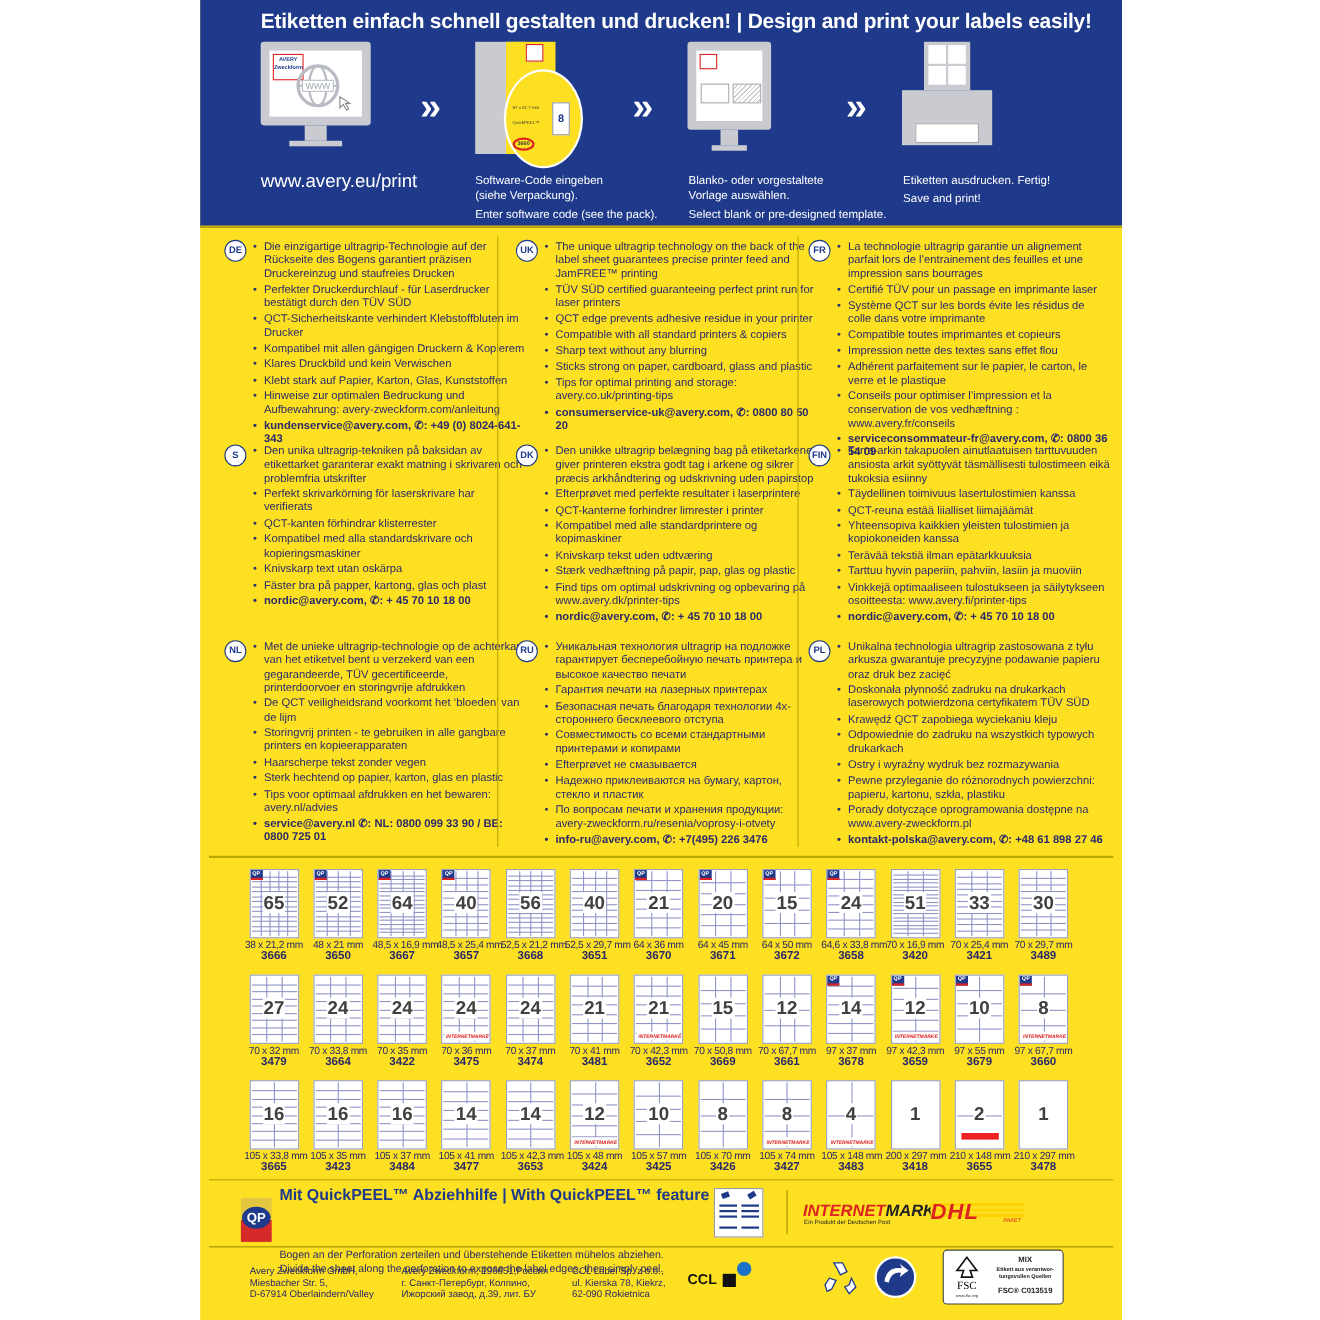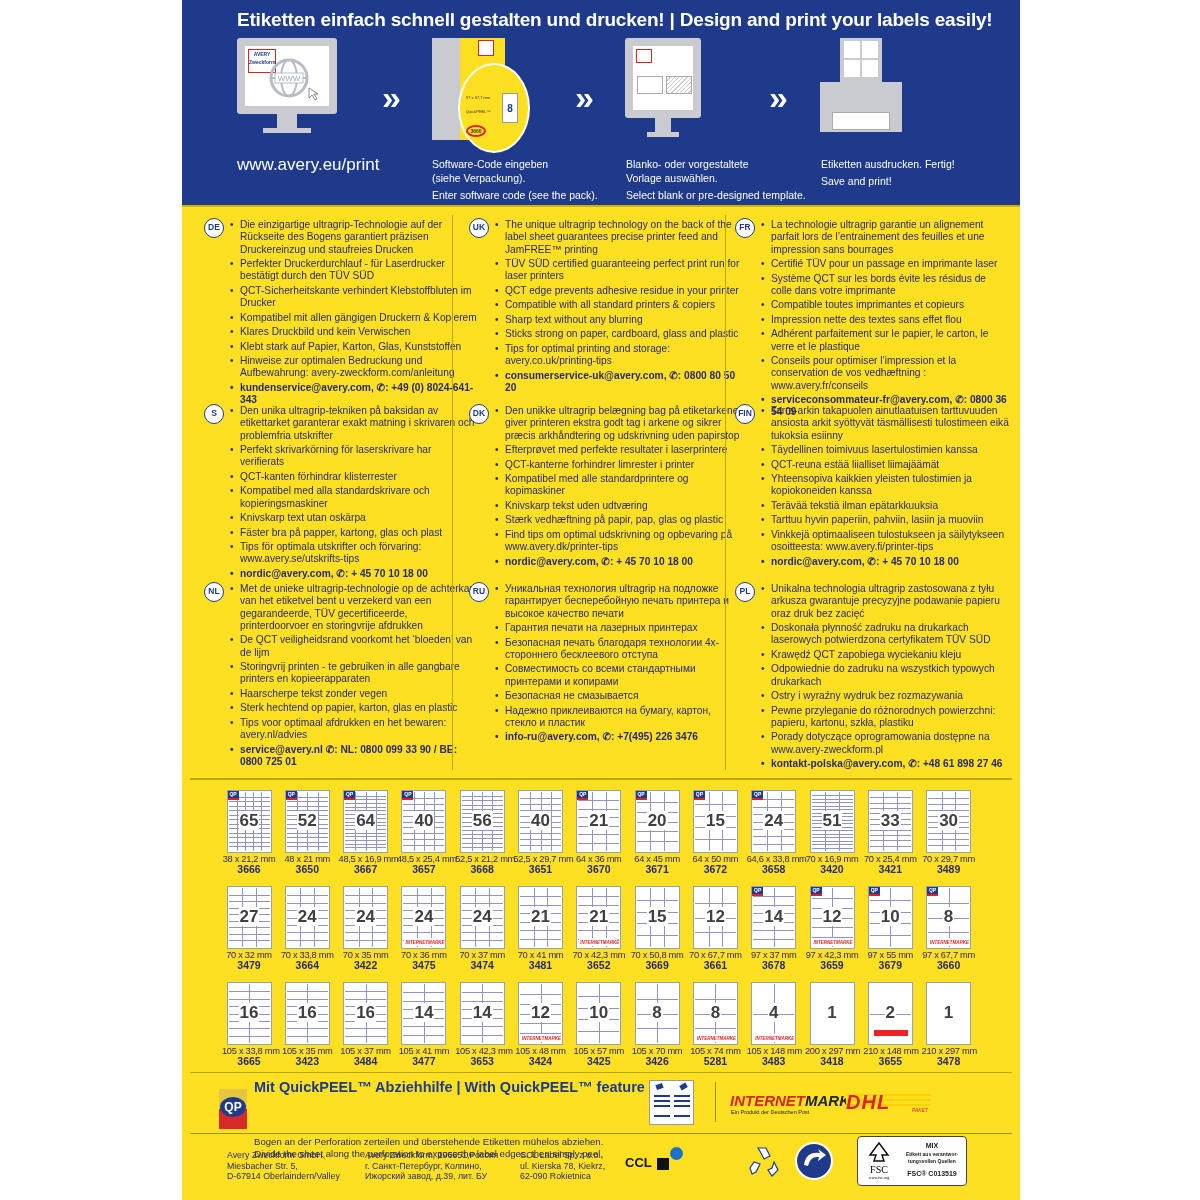--- a/index.html
+++ b/index.html
@@ -183,21 +183,20 @@
       </div>
       <div class="lang" style="left: 22px; top: 404px;">
         <div class="lang-badge">S</div>
         <ul>
           <li>Den unika ultragrip-tekniken på baksidan av etikettarket garanterar exakt matning i skrivaren och problemfria utskrifter</li>
           <li>Perfekt skrivarkörning för laserskrivare har verifierats</li>
           <li>QCT-kanten förhindrar klisterrester</li>
           <li>Kompatibel med alla standardskrivare och kopieringsmaskiner</li>
           <li>Knivskarp text utan oskärpa</li>
           <li>Fäster bra på papper, kartong, glas och plast</li>
-          <li>Tips för optimala utskrifter och förvaring: www.avery.se/utskrifts-tips</li>
           <li class="contact">nordic@avery.com, ✆: + 45 70 10 18 00</li>
         </ul>
       </div>
       <div class="lang" style="left: 287px; top: 404px;">
         <div class="lang-badge">DK</div>
         <ul>
           <li>Den unikke ultragrip belægning bag på etiketarkene giver printeren ekstra godt tag i arkene og sikrer præcis arkhåndtering og udskrivning uden papirstop</li>
           <li>Efterprøvet med perfekte resultater i laserprintere</li>
           <li>QCT-kanterne forhindrer limrester i printer</li>
           <li>Kompatibel med alle standardprintere og kopimaskiner</li>
@@ -232,22 +231,23 @@
           <li class="contact">service@avery.nl ✆: NL: 0800 099 33 90 / BE: 0800 725 01</li>
         </ul>
       </div>
       <div class="lang" style="left: 287px; top: 582px;">
         <div class="lang-badge">RU</div>
         <ul>
           <li>Уникальная технология ultragrip на подложке гарантирует бесперебойную печать принтера и высокое качество печати</li>
           <li>Гарантия печати на лазерных принтерах</li>
           <li>Безопасная печать благодаря технологии 4х-стороннего бесклеевого отступа</li>
           <li>Совместимость со всеми стандартными принтерами и копирами</li>
-          <li>Безопасная не смазывается</li>
+          <li>Efterprøvet не смазывается</li>
           <li>Надежно приклеиваются на бумагу, картон, стекло и пластик</li>
+          <li>По вопросам печати и хранения продукции: avery-zweckform.ru/resenia/voprosy-i-otvety</li>
           <li class="contact">info-ru@avery.com, ✆: +7(495) 226 3476</li>
         </ul>
       </div>
       <div class="lang" style="left: 553px; top: 582px;">
         <div class="lang-badge">PL</div>
         <ul>
           <li>Unikalna technologia ultragrip zastosowana z tyłu arkusza gwarantuje precyzyjne podawanie papieru oraz druk bez zacięć</li>
           <li>Doskonała płynność zadruku na drukarkach laserowych potwierdzona certyfikatem TÜV SÜD</li>
           <li>Krawędź QCT zapobiega wyciekaniu kleju</li>
           <li>Odpowiednie do zadruku na wszystkich typowych drukarkach</li>
@@ -924,21 +924,21 @@
             <div style="position:absolute;top:0;bottom:0;left:50.00%;width:1px;background:#8f95c7"></div>
             <div style="position:absolute;left:0;right:0;top:25.00%;height:1px;background:#8f95c7"></div>
             <div style="position:absolute;left:0;right:0;top:50.00%;height:1px;background:#8f95c7"></div>
             <div style="position:absolute;left:0;right:0;top:75.00%;height:1px;background:#8f95c7"></div>
           </div>
           <div style="position:absolute;left:2px;right:2px;bottom:2px;height:8px;background:#fff"></div>
           <div class="im-mini">INTERNETMARKE</div>
           <div class="num"><span>8</span></div>
         </div>
         <div class="dim">105 x 74 mm</div>
-        <div class="code">5281</div>
+        <div class="code">3427</div>
       </div>
       <div class="prod" style="left: 564.7px; top: 982px;">
         <div class="sheet">
           <div class="grid">
             <div style="position:absolute;top:0;bottom:0;left:50.00%;width:1px;background:#8f95c7"></div>
             <div style="position:absolute;left:0;right:0;top:50.00%;height:1px;background:#8f95c7"></div>
           </div>
           <div style="position:absolute;left:2px;right:2px;bottom:2px;height:8px;background:#fff"></div>
           <div class="im-mini">INTERNETMARKE</div>
           <div class="num"><span>4</span></div>

